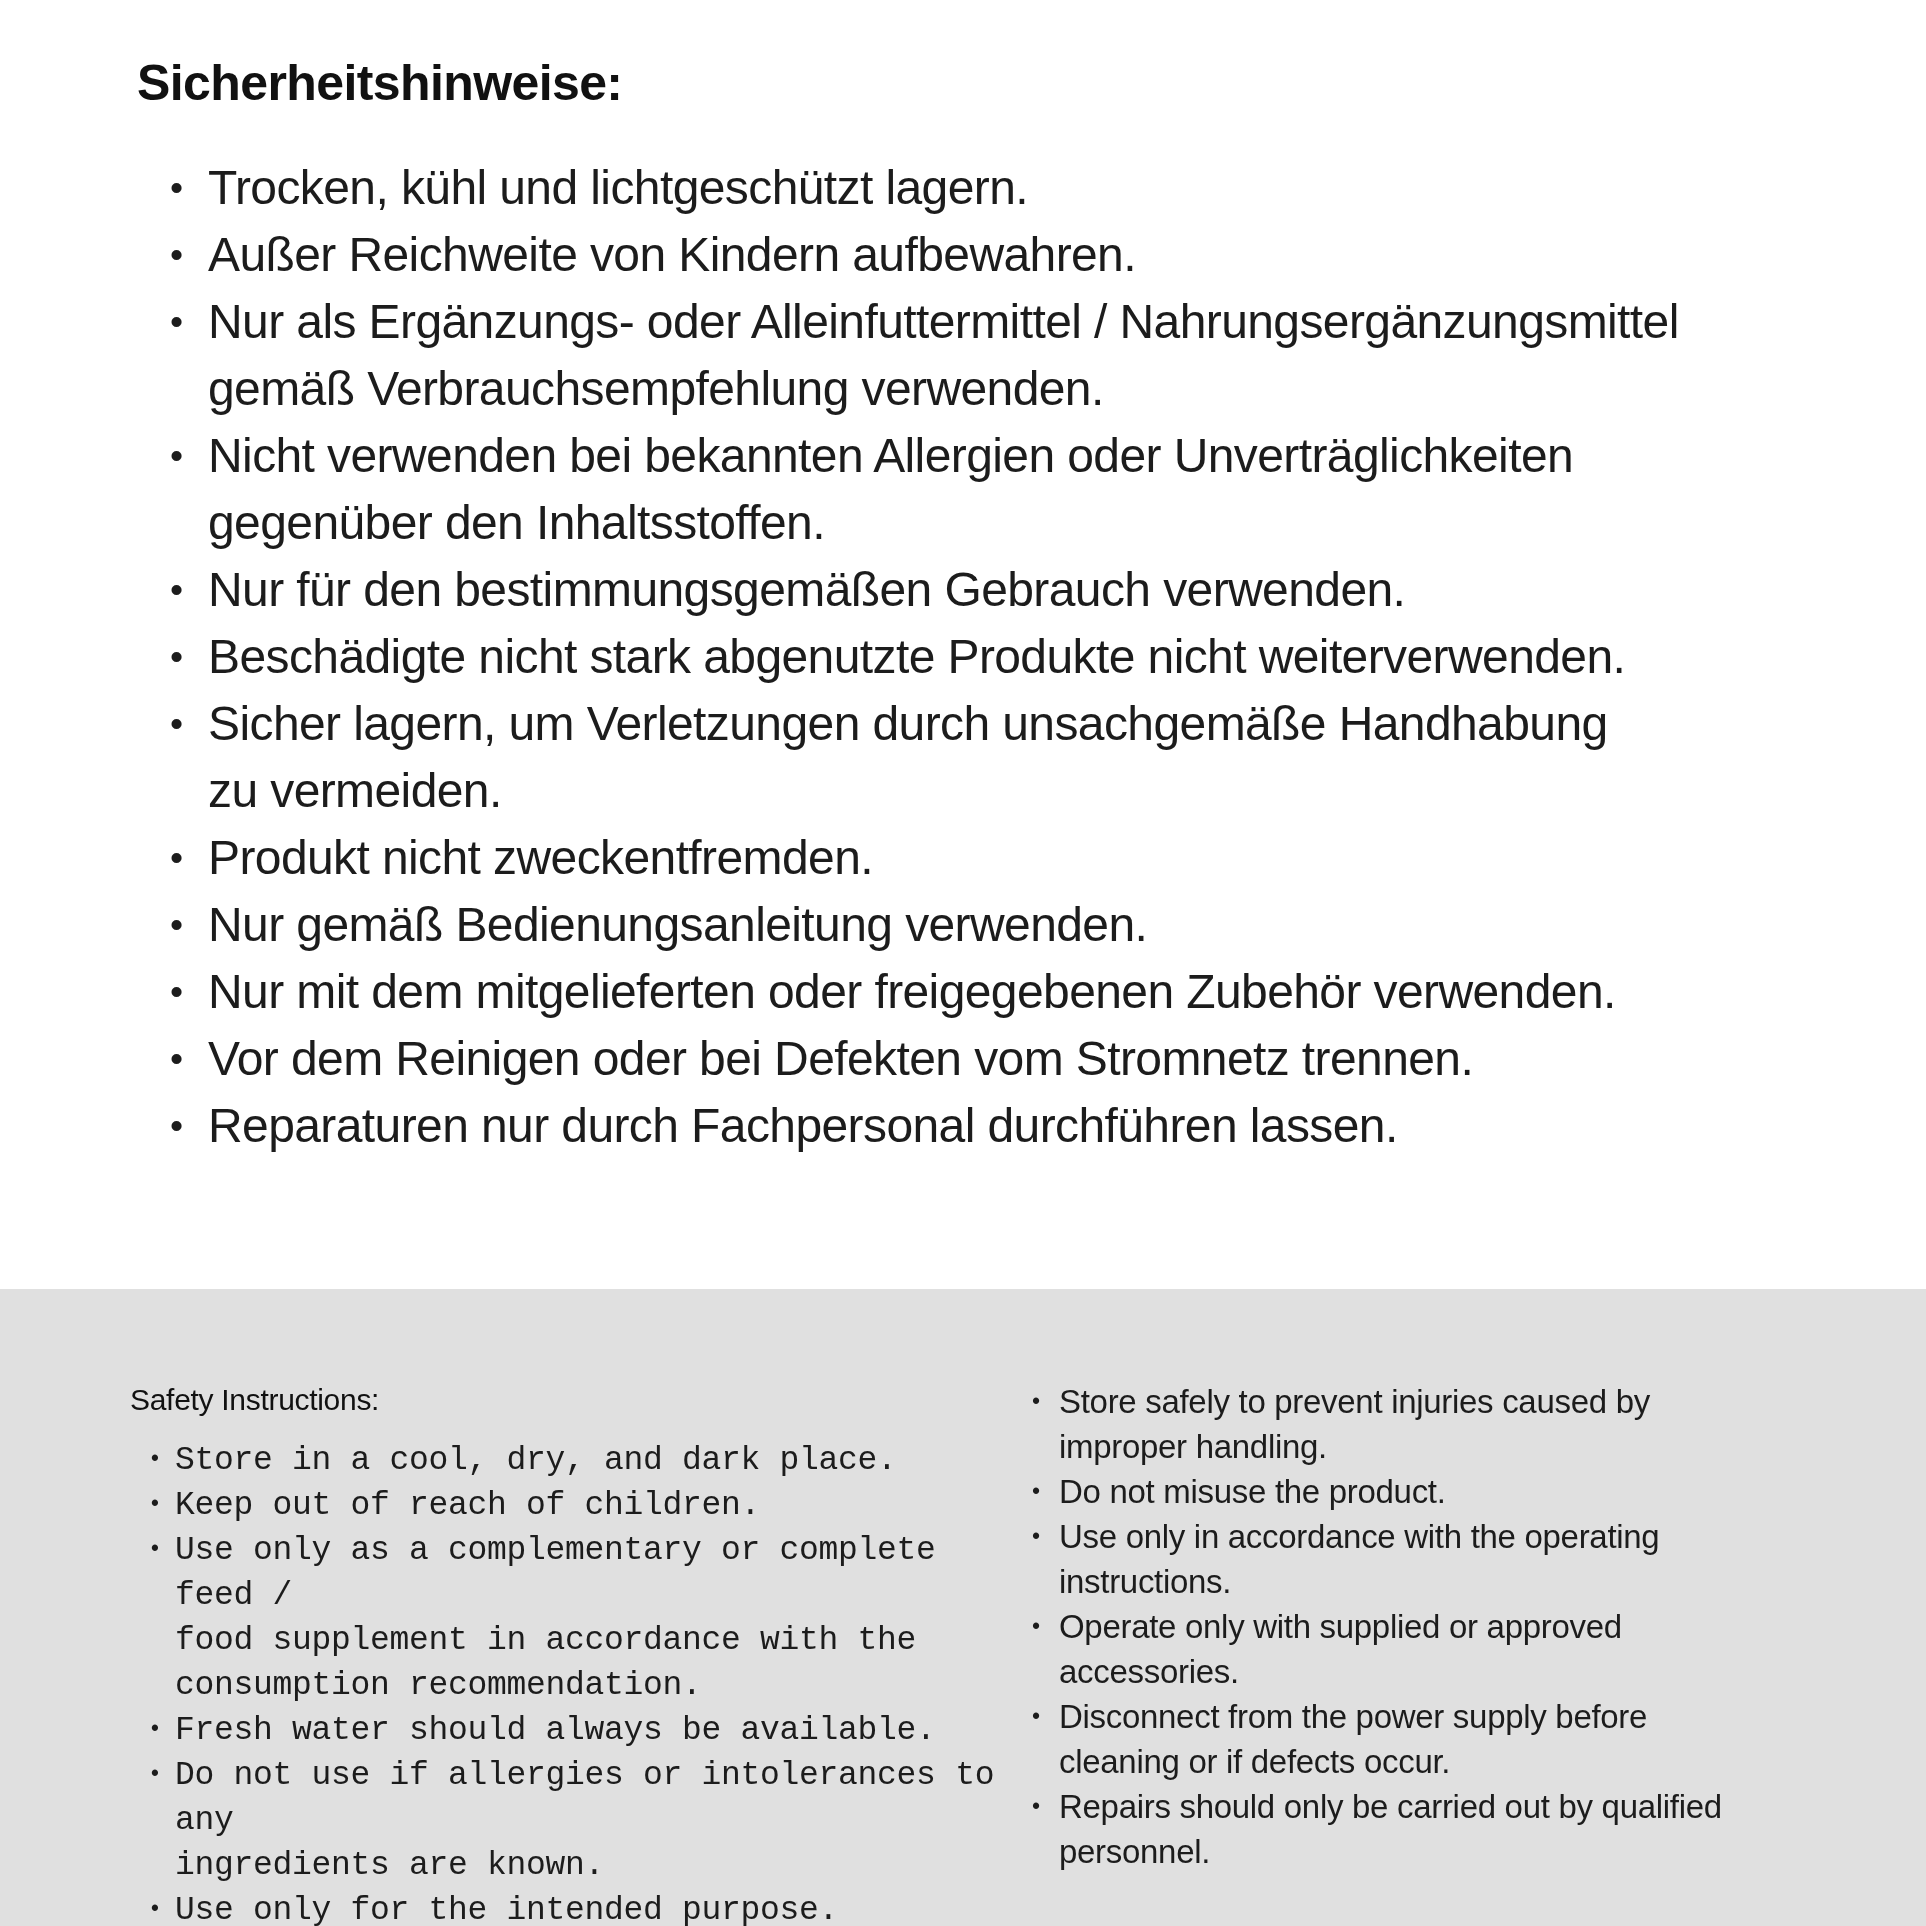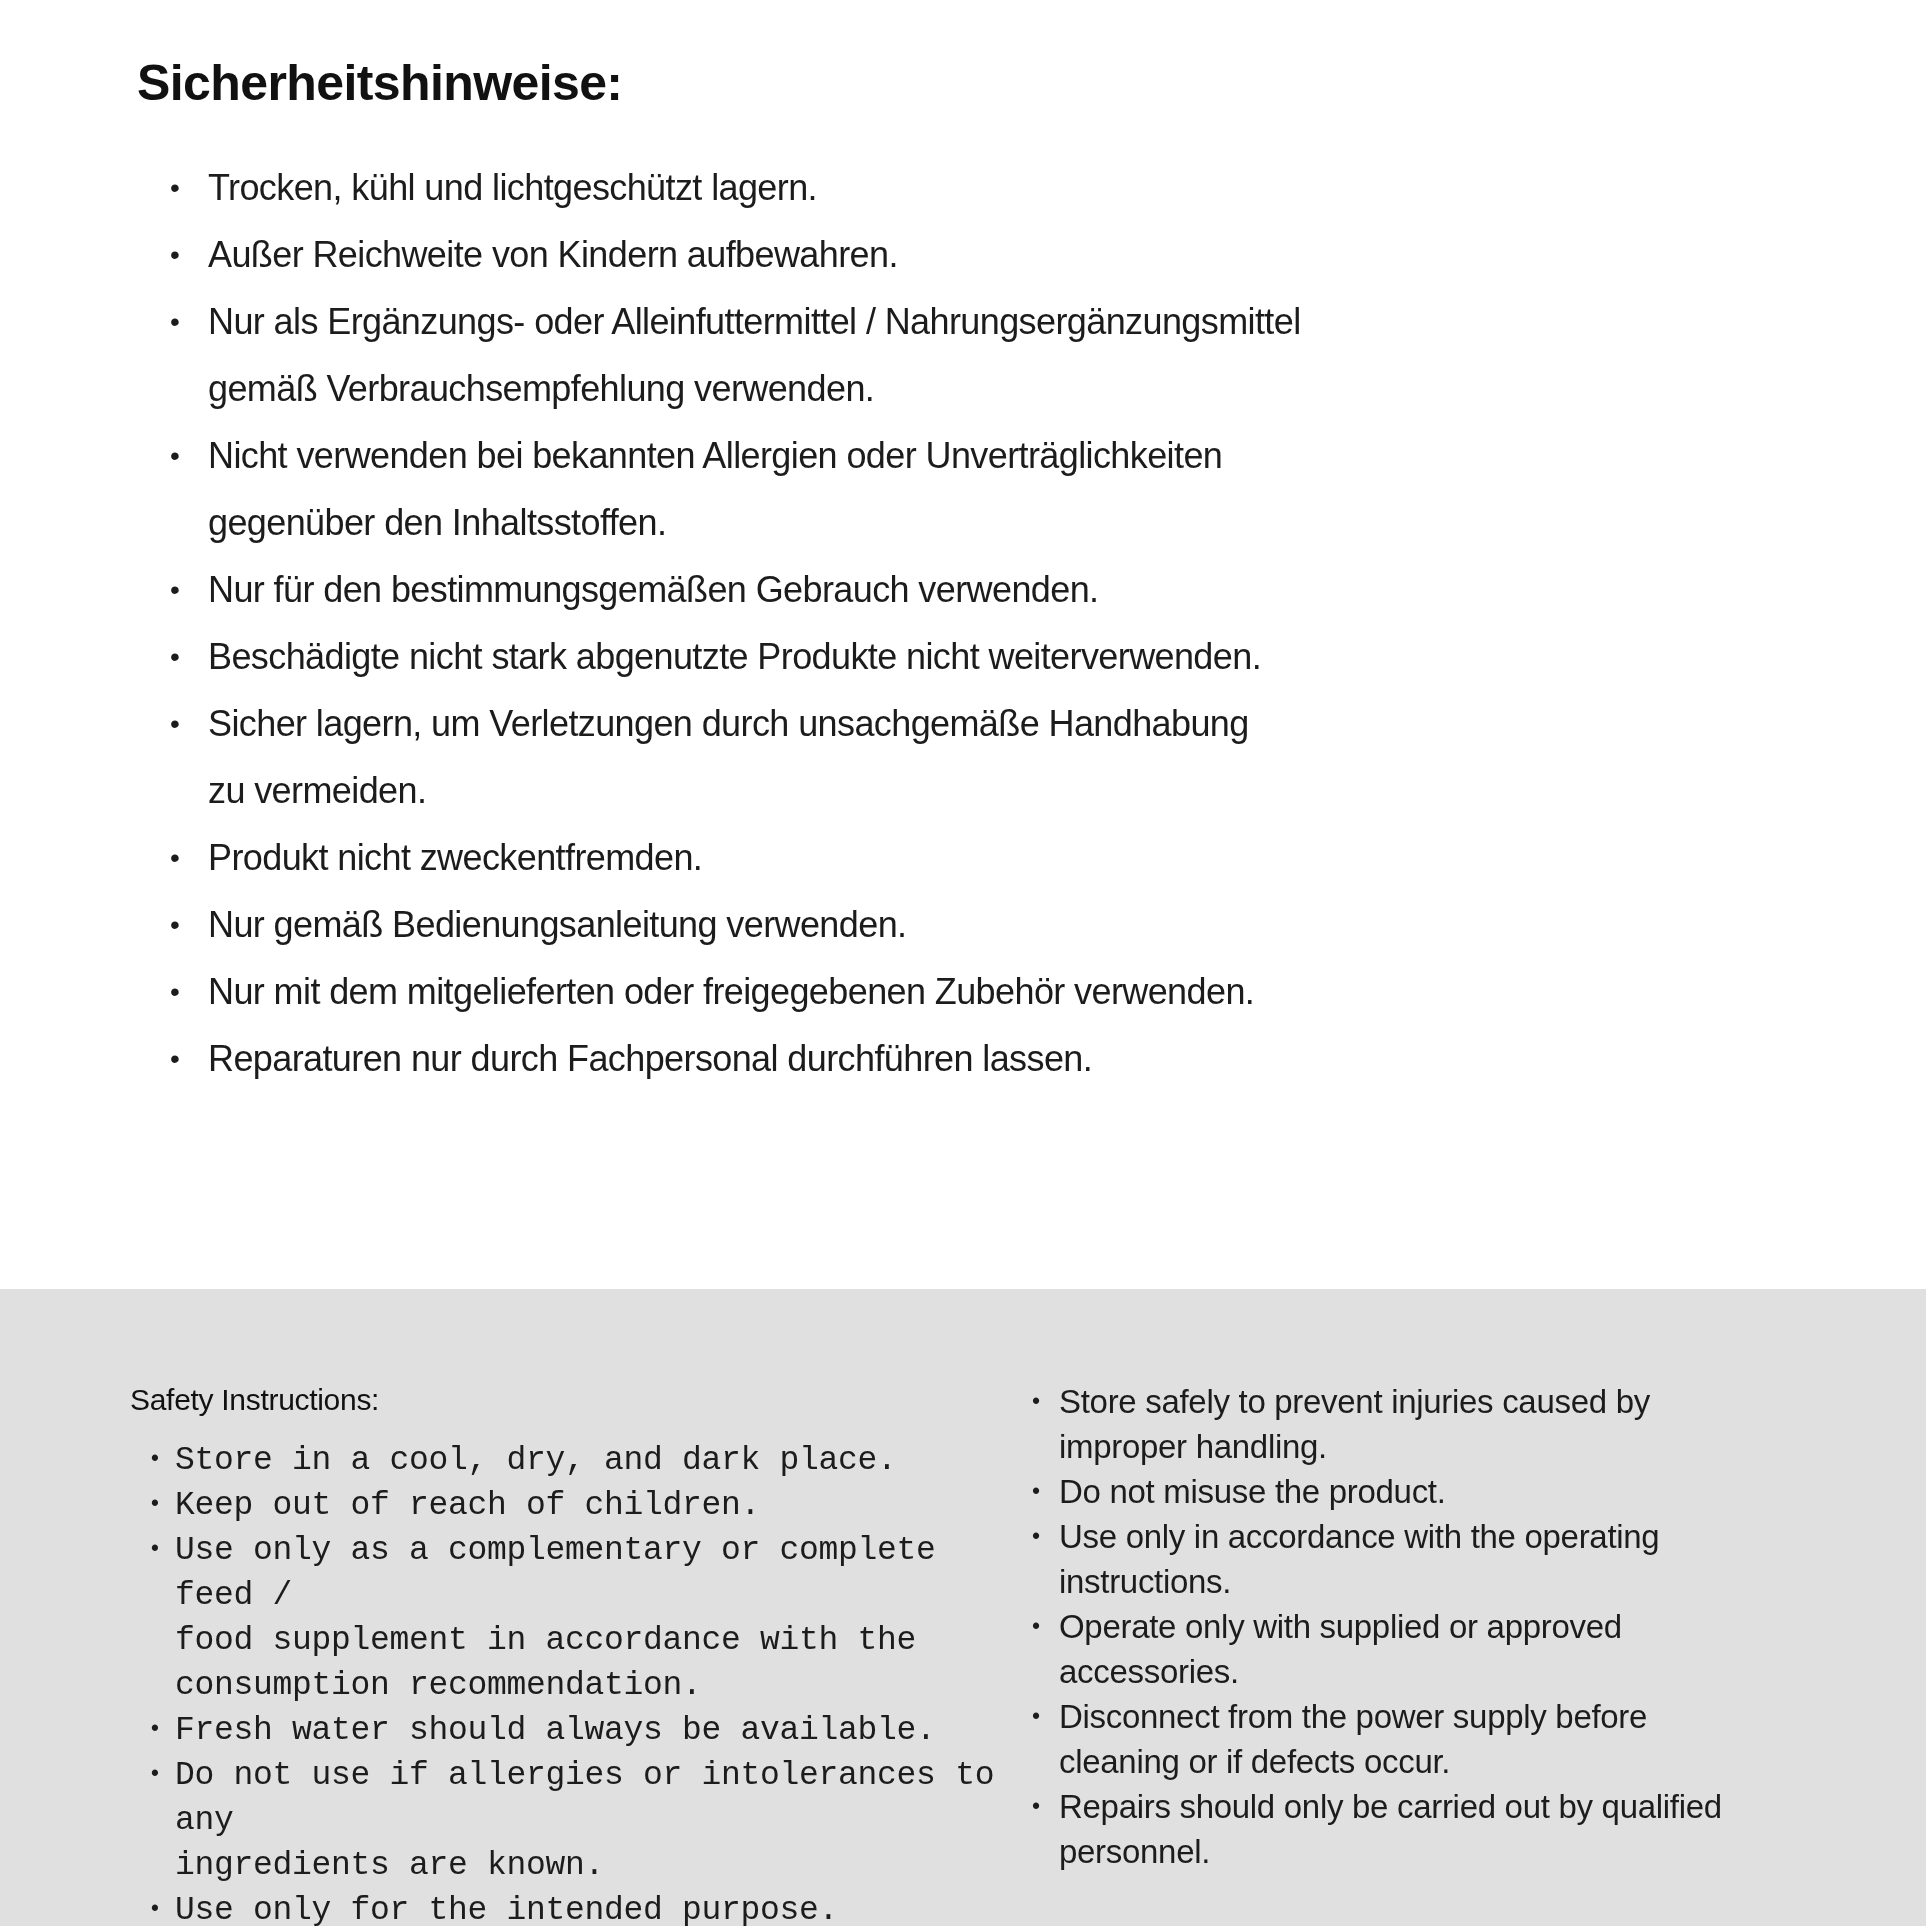--- a/index.html
+++ b/index.html
@@ -40,21 +40,21 @@
     color: #111111;
   }
   .german-list {
     position: absolute;
     top: 154px;
     left: 137px;
     width: 1695px;
     margin: 0;
     padding: 0;
     list-style: none;
-    font-size: 36px;
+    font-size: 48px;
     line-height: 67px;
     letter-spacing: -0.6px;
   }
   .german-list li {
     position: relative;
     padding-left: 71px;
     white-space: pre-line;
   }
   .german-list li::before {
     content: "\2022";
@@ -144,20 +144,21 @@
 gemäß Verbrauchsempfehlung verwenden.</li>
       <li>Nicht verwenden bei bekannten Allergien oder Unverträglichkeiten
 gegenüber den Inhaltsstoffen.</li>
       <li>Nur für den bestimmungsgemäßen Gebrauch verwenden.</li>
       <li>Beschädigte nicht stark abgenutzte Produkte nicht weiterverwenden.</li>
       <li>Sicher lagern, um Verletzungen durch unsachgemäße Handhabung
 zu vermeiden.</li>
       <li>Produkt nicht zweckentfremden.</li>
       <li>Nur gemäß Bedienungsanleitung verwenden.</li>
       <li>Nur mit dem mitgelieferten oder freigegebenen Zubehör verwenden.</li>
+      <li>Vor dem Reinigen oder bei Defekten vom Stromnetz trennen.</li>
       <li>Reparaturen nur durch Fachpersonal durchführen lassen.</li>
     </ul>
   </section>
 
   <section class="english-panel">
     <h2 class="english-heading">Safety Instructions:</h2>
 
     <ul class="english-list english-col-left">
       <li>Store in a cool, dry, and dark place.</li>
       <li>Keep out of reach of children.</li>

